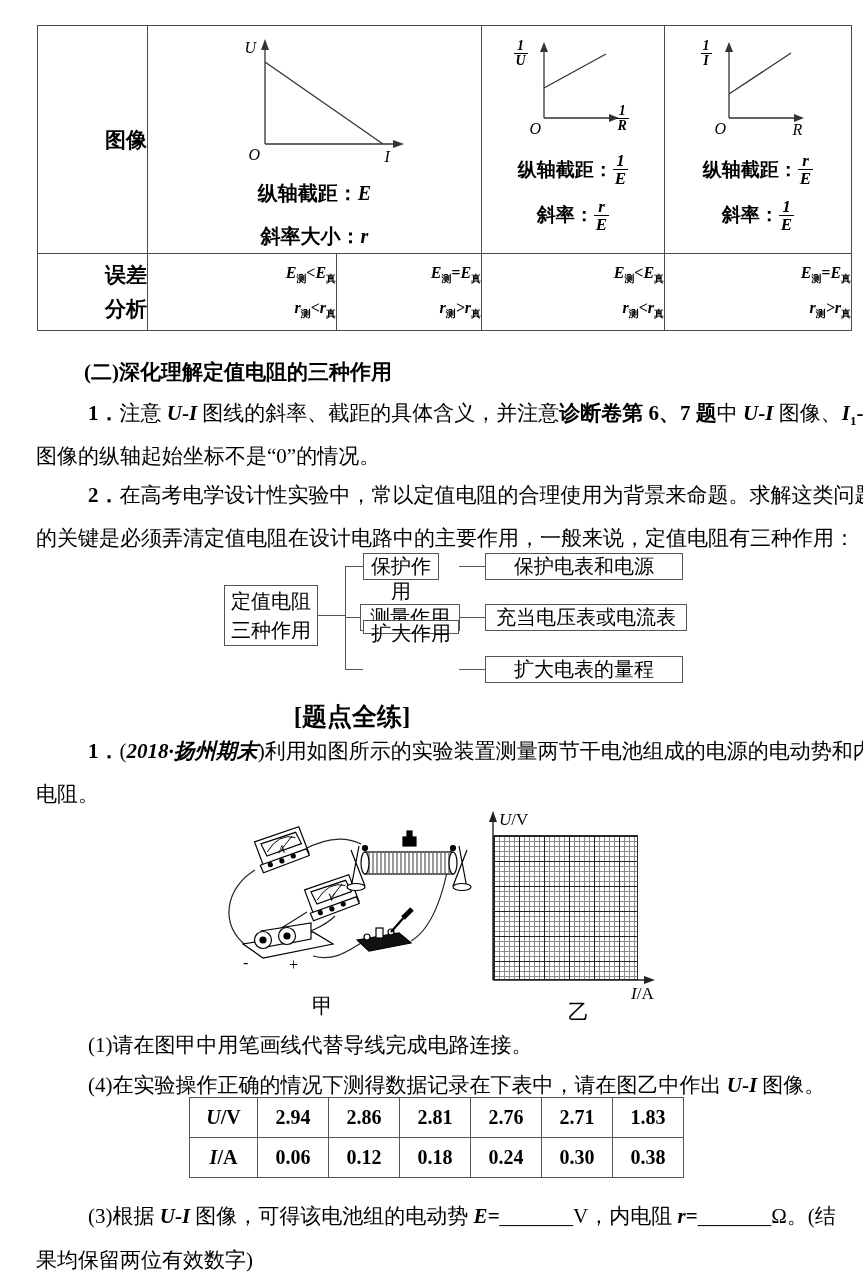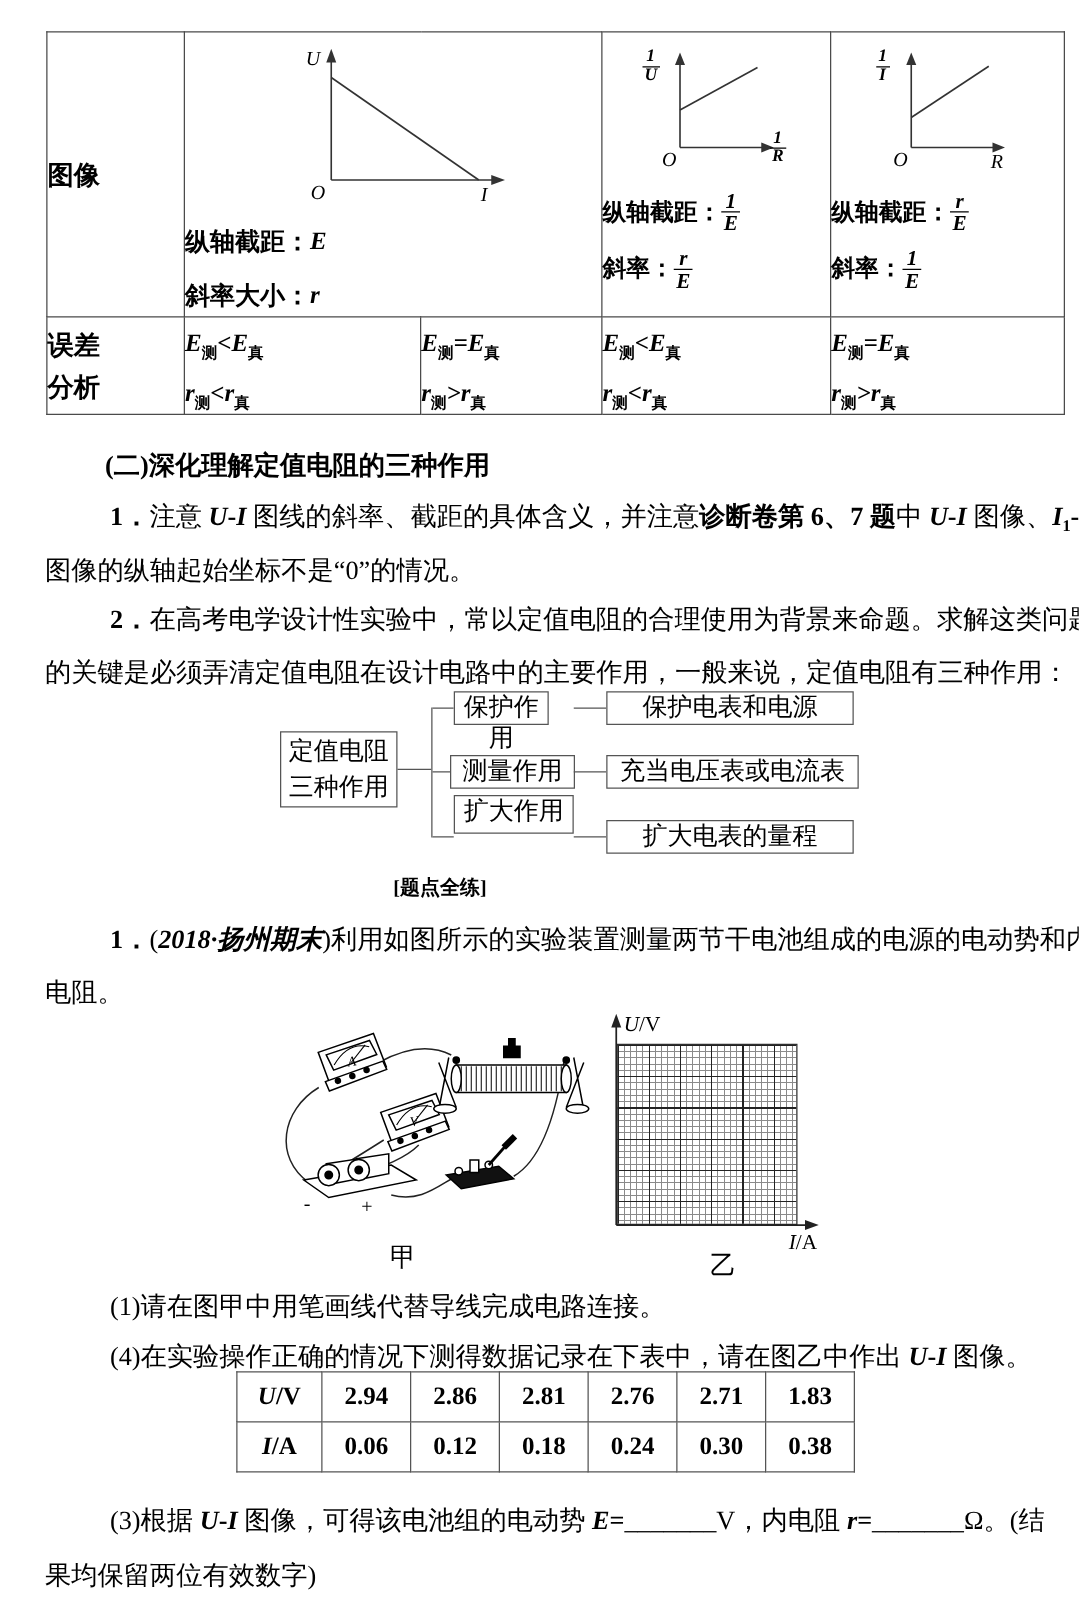--- a/index.html
+++ b/index.html
@@ -2,39 +2,39 @@
 <html><head>
 <meta charset="utf-8">
 <style>
   html,body{margin:0;padding:0;background:#fff;}
   body{width:863px;height:1284px;position:relative;overflow:hidden;
        font-family:"Liberation Serif","DejaVu Serif",serif;color:#000;}
   .abs{position:absolute;}
   
   table.sum{border-collapse:collapse;table-layout:fixed;position:absolute;left:37px;top:25px;width:814px;}
   table.sum td{border:1.4px solid #4a4a4a;vertical-align:top;padding:0;}
-  table.sum td.lbl{vertical-align:middle;text-align:left;font-weight:bold;font-size:21px;}
+  table.sum td.lbl{vertical-align:middle;text-align:right;font-weight:bold;font-size:21px;}
   .gwrap{position:relative;margin:0 auto;}
-  .gcap{display:flex;align-items:center;font-weight:bold;font-size:20px;white-space:nowrap;}
+  .gcap{display:flex;justify-content:center;align-items:center;font-weight:bold;font-size:20px;white-space:nowrap;}
   .mi{font-style:italic;font-weight:bold;}
   .frac{display:inline-block;text-align:center;font-style:italic;font-weight:bold;line-height:1.02;vertical-align:middle;}
   .frac .num{display:block;border-bottom:1.3px solid #000;padding:0 2px;}
   .frac .den{display:block;padding:0 2px;}
   .axlab{position:absolute;font-style:italic;font-size:16px;line-height:1;}
-  .err-line{text-align:left;font-size:20px;font-weight:bold;font-style:italic;white-space:nowrap;}
+  .err-line{text-align:right;font-size:16px;font-weight:bold;font-style:italic;white-space:nowrap;}
   .err-line sub{font-style:normal;font-size:11px;font-weight:bold;}
   svg .k{stroke:#333;fill:none;stroke-width:1.3;}
   
   .tl{position:absolute;left:36px;font-size:21px;line-height:28px;white-space:nowrap;font-family:Liberation Serif, serif;}
   .ind{left:88px;}
   .seg-b{font-weight:bold;}
   .seg-i{font-style:italic;}
   .seg-bi{font-weight:bold;font-style:italic;}
   sub.seg-sub{font-weight:bold;font-size:0.62em;}
-  .center-title{position:absolute;left:0;width:704px;text-align:center;font-weight:bold;font-size:16px;}
+  .center-title{position:absolute;left:0;width:704px;text-align:center;font-weight:bold;font-size:25px;}
   
   .fc-box{position:absolute;border:1.2px solid #555;background:#fff;text-align:center;font-size:20px;box-sizing:border-box;}
   .fc-line{position:absolute;background:#555;}
   
   .grid{position:absolute;left:493px;top:835px;width:145px;height:145px;box-sizing:border-box;border:1px solid #2e2e2e;
     background-image:
       repeating-linear-gradient(to right,#222 0,#222 1px,transparent 1px,transparent 25px),
       repeating-linear-gradient(to bottom,#222 0,#222 1px,transparent 1px,transparent 25px),
       repeating-linear-gradient(to right,#8a8a8a 0,#8a8a8a 0.8px,transparent 0.8px,transparent 5px),
       repeating-linear-gradient(to bottom,#8a8a8a 0,#8a8a8a 0.8px,transparent 0.8px,transparent 5px);}
@@ -183,21 +183,21 @@
   <div class="fc-line" style="left:345px;top:566px;width:1.3px;height:104px"></div>
   <div class="fc-line" style="left:346px;top:566px;width:17px;height:1.3px"></div>
   <div class="fc-line" style="left:346px;top:617px;width:17px;height:1.3px"></div>
   <div class="fc-line" style="left:346px;top:669px;width:17px;height:1.3px"></div>
   <div class="fc-box" style="left:363px;top:553px;width:76px;height:27px;line-height:25px">保护作用</div>
   <div class="fc-line" style="left:459px;top:566px;width:26px;height:1.3px"></div>
   <div class="fc-box" style="left:485px;top:553px;width:198px;height:27px;line-height:25px">保护电表和电源</div>
   <div class="fc-box" style="left:360px;top:604px;width:100px;height:27px;line-height:25px">测量作用</div>
   <div class="fc-line" style="left:459px;top:617px;width:26px;height:1.3px"></div>
   <div class="fc-box" style="left:485px;top:604px;width:202px;height:27px;line-height:25px">充当电压表或电流表</div>
-  <div class="fc-box" style="left:363px;top:636px;width:96px;height:31px;line-height:25px">扩大作用</div>
+  <div class="fc-box" style="left:363px;top:620px;width:96px;height:14px;line-height:25px">扩大作用</div>
   <div class="fc-line" style="left:459px;top:669px;width:26px;height:1.3px"></div>
   <div class="fc-box" style="left:485px;top:656px;width:198px;height:27px;line-height:25px">扩大电表的量程</div>
 </div>
 
 <div class="center-title" style="top:700px">[题点全练]</div>
 <div class="tl ind" style="top:737px"><span class="seg-b">1．</span><span>(</span><span class="seg-bi">2018·扬州期末</span><span>)利用如图所示的实验装置测量两节干电池组成的电源的电动势和内</span></div>
 <div class="tl" style="top:780px"><span>电阻。</span></div>
 
 <svg class="abs" style="left:185px;top:810px" width="310" height="200" viewBox="0 0 310 200">
   <g stroke="#222" fill="none" stroke-width="1.2">

